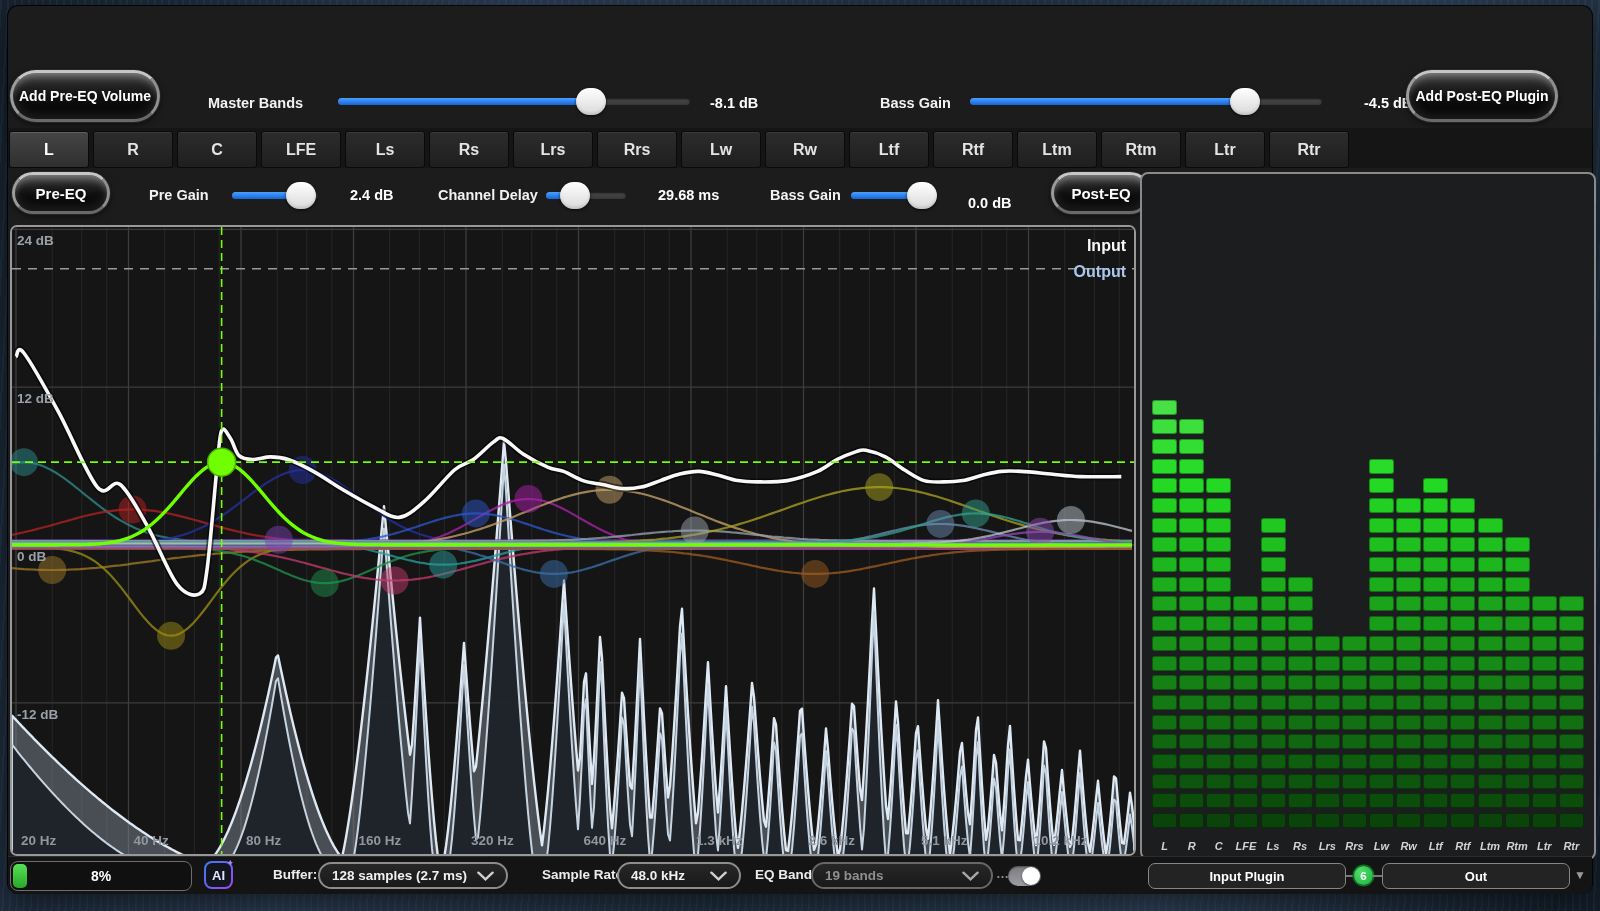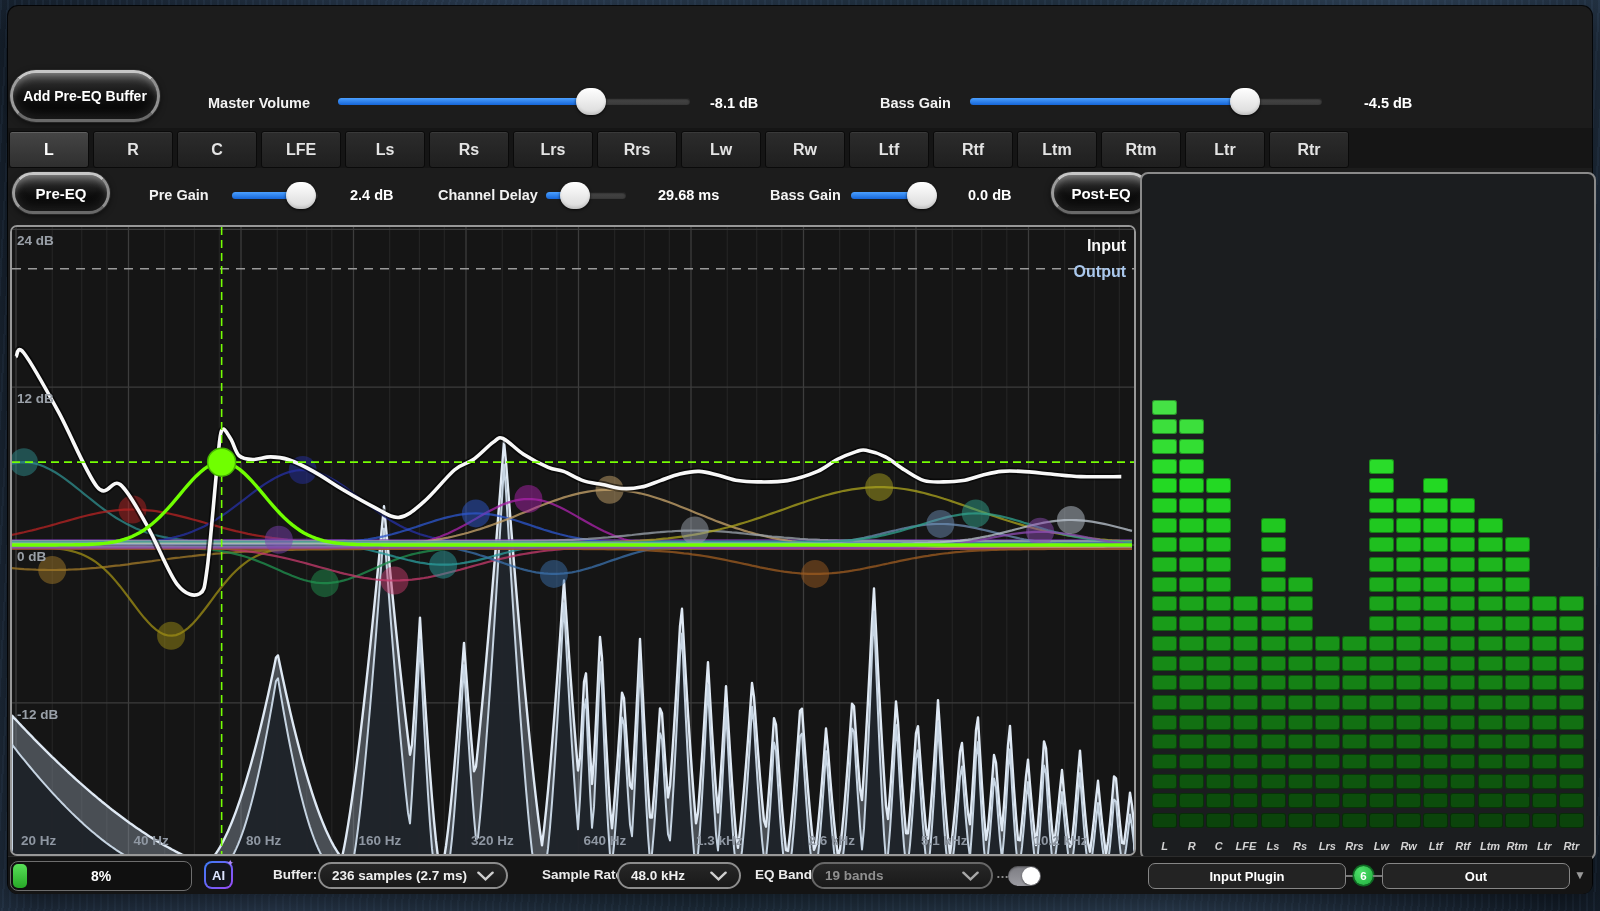--- a/index.html
+++ b/index.html
@@ -88,37 +88,38 @@
     background:radial-gradient(circle at 35% 30%,#4ee06a,#1fae3d);display:flex;align-items:center;
     justify-content:center;font-size:11.5px;font-weight:bold;color:#fff;box-shadow:0 0 0 1.5px #0d6b22;}
   #sb-tri{position:absolute;left:1566px;top:4px;line-height:28px;font-size:12px;color:#9a9a9a;}
 </style>
 </head>
 <body>
 
 <div id="window">
 
 
-  <button class="pill big" style="left:2px;top:64px;width:150px;height:52px">Add Pre-EQ Buffer</button>
-  <span class="ctl-label" style="left:200px;top:84px">Master Volume</span>
+  <button class="pill big" style="left:2px;top:64px;width:150px;height:52px">Add Pre-EQ Volume</button>
+  <span class="ctl-label" style="left:200px;top:84px">Master Bands</span>
   <div class="slider" style="left:330px;top:82px;width:352px">
       <div class="track">
         <div class="fill" style="width: 72%;"></div>
       </div>
       <div class="thumb" style="left: calc(72% - 15px);"></div>
     </div>
   <span class="ctl-value" style="left:702px;top:84px">-8.1 dB</span>
   <span class="ctl-label" style="left:872px;top:84px">Bass Gain</span>
   <div class="slider" style="left:962px;top:82px;width:352px">
       <div class="track">
         <div class="fill" style="width: 78%;"></div>
       </div>
       <div class="thumb" style="left: calc(78% - 15px);"></div>
     </div>
   <span class="ctl-value" style="left:1356px;top:84px">-4.5 dB</span>
+  <button class="pill big" style="left:1398px;top:64px;width:152px;height:52px">Add Post-EQ Plugin</button>
 
   <div id="tabs-row">
     <div id="tabs">
         <div class="tab selected">L</div>
         <div class="tab">R</div>
         <div class="tab">C</div>
         <div class="tab">LFE</div>
         <div class="tab">Ls</div>
         <div class="tab">Rs</div>
         <div class="tab">Lrs</div>
@@ -151,21 +152,21 @@
       <div class="thumb" style="left: calc(36% - 15px);"></div>
     </div>
   <span class="ctl-value" style="left:650px;top:176px">29.68 ms</span>
   <span class="ctl-label" style="left:762px;top:176px">Bass Gain</span>
   <div class="slider" style="left:843px;top:176px;width:86px">
       <div class="track">
         <div class="fill" style="width: 82%;"></div>
       </div>
       <div class="thumb" style="left: calc(82% - 15px);"></div>
     </div>
-  <span class="ctl-value" style="left:960px;top:176px">0.0 dB</span>
+  <span class="ctl-value" style="left:960px;top:184px">0.0 dB</span>
   <button class="pill small" style="left:1043px;top:166px;width:100px;height:42px">Post-EQ</button>
 
   <div id="eq-wrap">
     <svg id="eq-svg" viewBox="0 0 1122 627" width="1122" height="627">
         <rect x="0" y="0" width="1122" height="627" fill="#151515"></rect>
         <line x1="4" y1="0" x2="4" y2="627" stroke="#3d3d3d" stroke-width="1.3"></line>
         <line x1="40.21691067482826" y1="0" x2="40.21691067482826" y2="627" stroke="#272727" stroke-width="1"></line>
         <line x1="69.80828133113008" y1="0" x2="69.80828133113008" y2="627" stroke="#272727" stroke-width="1"></line>
         <line x1="94.82742873148045" y1="0" x2="94.82742873148045" y2="627" stroke="#272727" stroke-width="1"></line>
         <line x1="116.5" y1="0" x2="116.5" y2="627" stroke="#3d3d3d" stroke-width="1.3"></line>
@@ -583,21 +584,21 @@
     <div id="progress">
       <div id="progress-fill" style="width: 14.08px;"></div>
       <div id="progress-text">8%</div>
     </div>
     <div id="ai-btn">
       <div id="ai-inner">AI</div>
       <span id="ai-spark">✦</span>
     </div>
     <span class="sb-label" style="left:265px">Buffer:</span>
     <div class="dd" style="left:310px;width:190px">
-      <span class="dd-text">236 samples (2.7 ms)</span>
+      <span class="dd-text">128 samples (2.7 ms)</span>
       <svg viewBox="0 0 18 10" width="17" height="10">
         <path d="M1.5 1.5 L9 8.5 L16.5 1.5" fill="none" stroke="#cfcfcf" stroke-width="2.6" stroke-linecap="round"></path>
         </svg>
     </div>
     <span class="sb-label" style="left:534px">Sample Rate:</span>
     <div class="dd" style="left:609px;width:124px">
       <span class="dd-text">48.0 kHz</span>
       <svg viewBox="0 0 18 10" width="17" height="10">
         <path d="M1.5 1.5 L9 8.5 L16.5 1.5" fill="none" stroke="#cfcfcf" stroke-width="2.6" stroke-linecap="round"></path>
         </svg>

